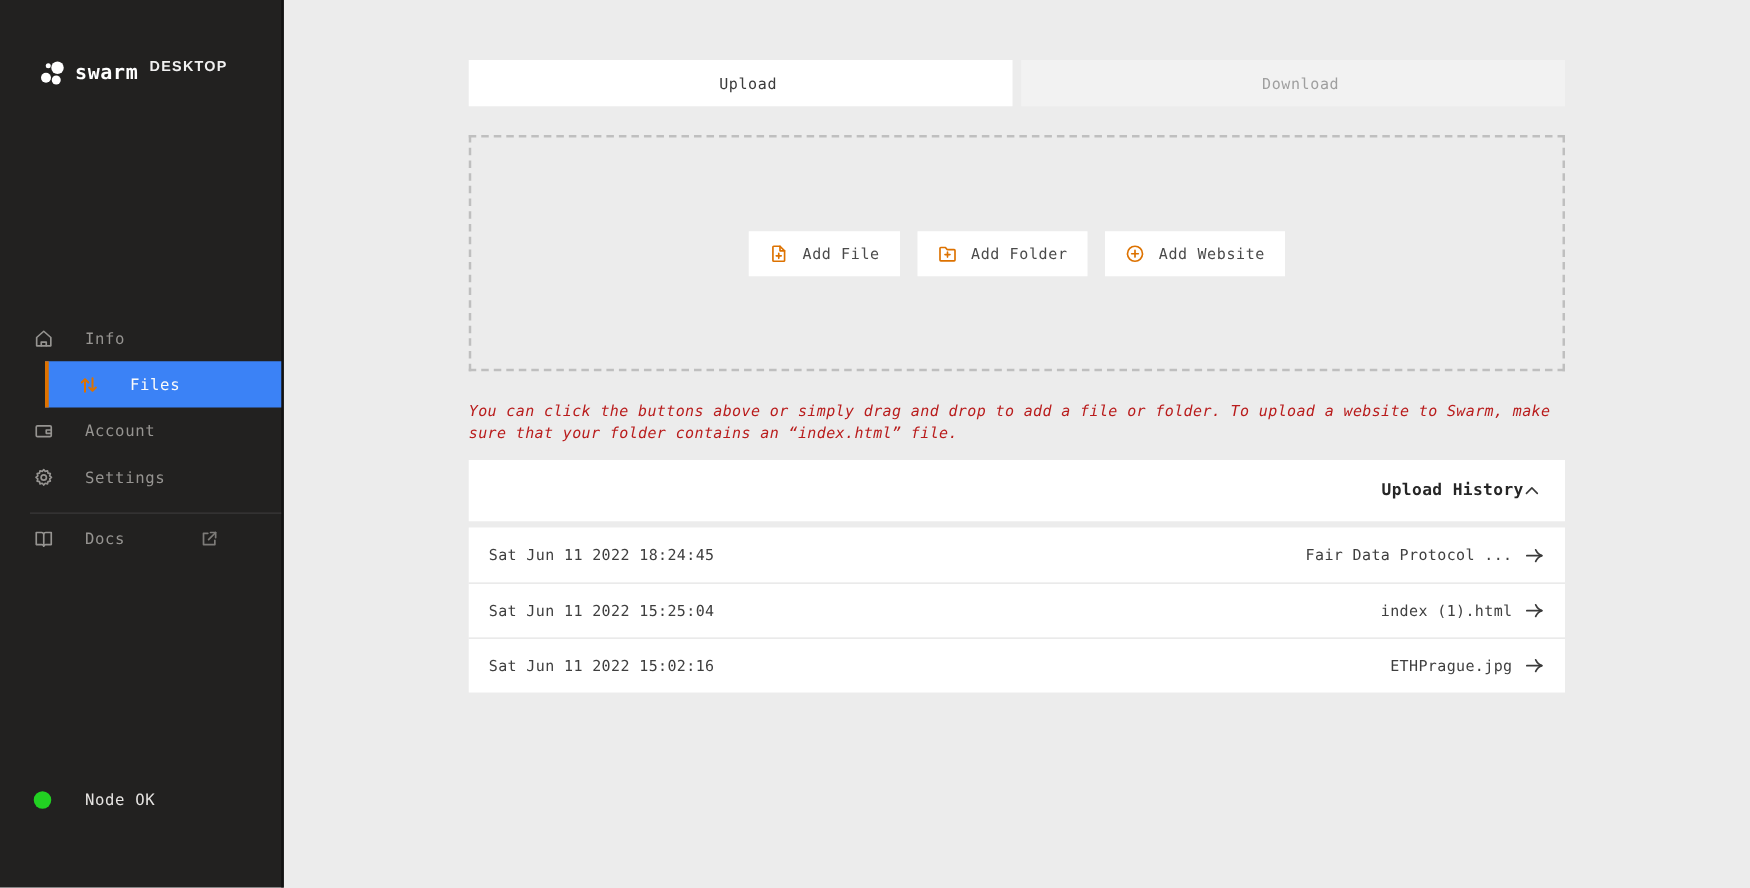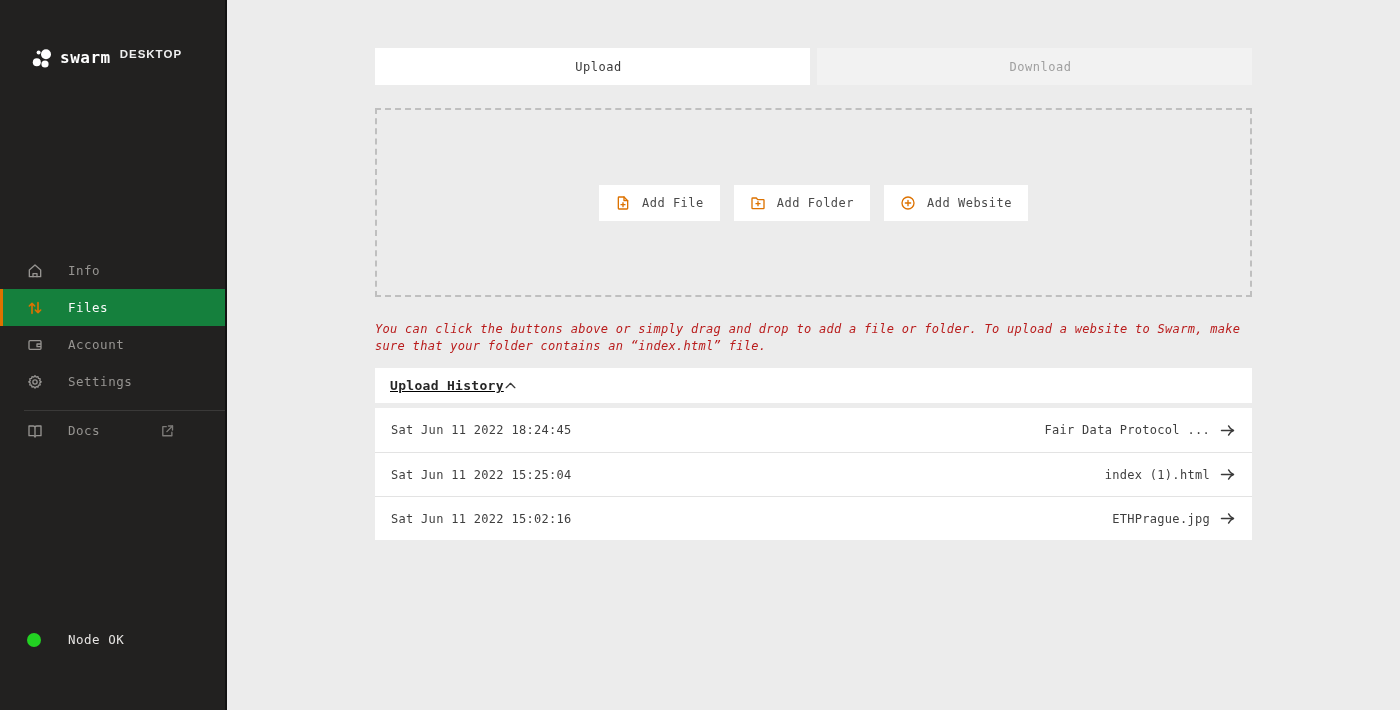--- a/index.html
+++ b/index.html
@@ -31,22 +31,22 @@
   }
   .nav { position: absolute; top: 252px; left: 0; width: 100%; }
   .nav-item {
     height: 37px; display: flex; align-items: center;
     padding-left: 27px; cursor: pointer;
     color: #969491; font-size: 12.5px; letter-spacing: 0.5px;
   }
   .nav-item .nav-icon { width: 16px; height: 16px; margin-right: 25px; flex: none; }
   .nav-item .nav-icon svg { width: 16px; height: 16px; display: block; }
   .nav-item.active {
-    background: #15803d; color: #fafafa;
-    border-left: 3px solid #dd7200; padding-left: 24px;
+    background: #3b82f6; color: #fafafa;
+    border-left: 3px solid #dd7200; padding-left: 24px; margin-left: 36px;
   }
   .nav-item.active .nav-icon { color: #dd7200; }
   .nav-divider { height: 1px; background: #3a3938; margin: 10px 0 0 24px; }
   .docs-item { position: relative; margin-top: 1px; }
   .ext-icon {
     position: absolute; left: 160px; top: 50%; transform: translateY(-50%);
     width: 15px; height: 15px; color: #7d7b78;
   }
   .ext-icon svg { width: 15px; height: 15px; display: block; }
   .node-status {
@@ -86,23 +86,23 @@
   .dz-btn .btn-icon { width: 16px; height: 16px; color: #dd7200; }
   .dz-btn .btn-icon svg { width: 16px; height: 16px; display: block; }
 
   .hint {
     position: absolute; top: 321px; left: 0; width: 100%;
     font-size: 12px; line-height: 16.5px; color: #b91c1c; letter-spacing: 0.3px; font-style: italic;
   }
 
   .history { position: absolute; top: 368px; left: 0; width: 100%; }
   .history-header {
-    background: #ffffff; height: 35px;
-    display: flex; align-items: center; justify-content: flex-start;
-    padding: 0 20px 0 15px; cursor: pointer; text-decoration: underline;
+    background: #ffffff; height: 49px;
+    display: flex; align-items: center; justify-content: flex-end;
+    padding: 0 20px 0 15px; cursor: pointer;
   }
   .history-title { font-weight: bold; font-size: 13px; color: #262626; letter-spacing: 0.3px; }
   .chevron-up { width: 13px; height: 13px; color: #3a3a3a; }
   .chevron-up svg { width: 13px; height: 13px; display: block; }
   .history-rows { margin-top: 5px; background: #ffffff; }
   .history-row {
     height: 44px; display: flex; align-items: center; justify-content: space-between;
     padding: 0 16px; cursor: pointer;
   }
   .history-row + .history-row { border-top: 1px solid #e3e3e3; }

